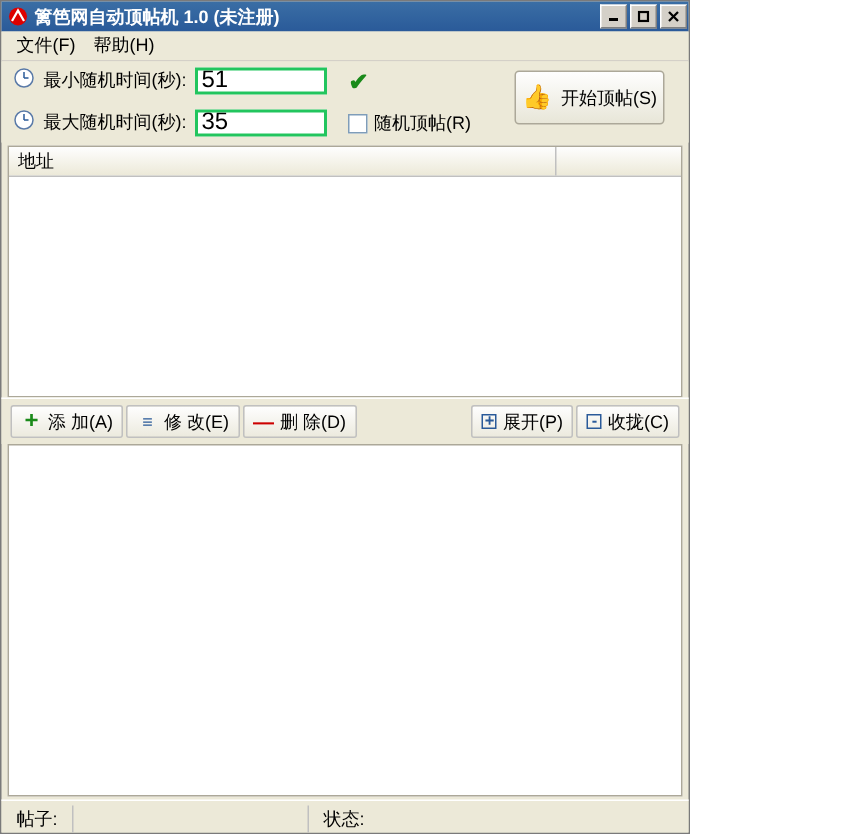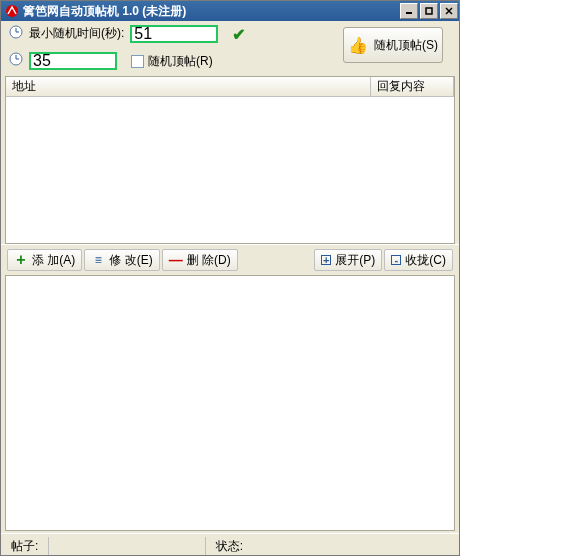--- a/index.html
+++ b/index.html
@@ -68,20 +68,24 @@
         </div>
       <div class="win-btn">
           <svg width="8" height="8">
             <line x1="1" y1="1" x2="7" y2="7" stroke="#000" stroke-width="1.5"></line>
             <line x1="7" y1="1" x2="1" y2="7" stroke="#000" stroke-width="1.5"></line>
           </svg>
         </div>
     </div>
   </div>
 
+  <div class="menubar">
+    <div class="menu-item">文件(F)</div>
+    <div class="menu-item">帮助(H)</div>
+  </div>
 
   <div class="settings-area">
     <div class="settings-row">
       <span class="clock-icon">
         <svg width="14" height="14" viewBox="0 0 14 14">
             <circle cx="7" cy="7" r="6" fill="#fff" stroke="#5a7aa8"></circle>
             <line x1="7" y1="7" x2="7" y2="3" stroke="#2a5a99"></line>
             <line x1="7" y1="7" x2="10" y2="7" stroke="#2a5a99"></line>
           </svg>
       </span>
@@ -90,38 +94,38 @@
       <span class="checkmark">✔</span>
     </div>
     <div class="settings-row">
       <span class="clock-icon">
         <svg width="14" height="14" viewBox="0 0 14 14">
             <circle cx="7" cy="7" r="6" fill="#fff" stroke="#5a7aa8"></circle>
             <line x1="7" y1="7" x2="7" y2="3" stroke="#2a5a99"></line>
             <line x1="7" y1="7" x2="10" y2="7" stroke="#2a5a99"></line>
           </svg>
       </span>
+      <span class="label">最大随机时间(秒):</span>
       <input class="text-input" value="35" style="">
       <div class="checkbox-wrap" style="">
         <div class="checkbox"></div>
         <span class="label">随机顶帖(R)</span>
       </div>
     </div>
     <div class="start-btn-wrap">
       <div class="start-btn">
         <span class="thumb">👍</span>
-        <span>随机顶帖(S)</span>
+        <span>开始顶帖(S)</span>
       </div>
     </div>
   </div>
 
   <div class="table-area">
     <div class="table-header">
       <div class="th addr">地址</div>
-      <div class="th reply">回复内容</div>
     </div>
     <div class="table-body"></div>
   </div>
 
   <div class="toolbar">
     <div class="tb-btn">
       <span class="tb-icon plus">+</span>
       <span>添 加(A)</span>
     </div>
     <div class="tb-btn">

